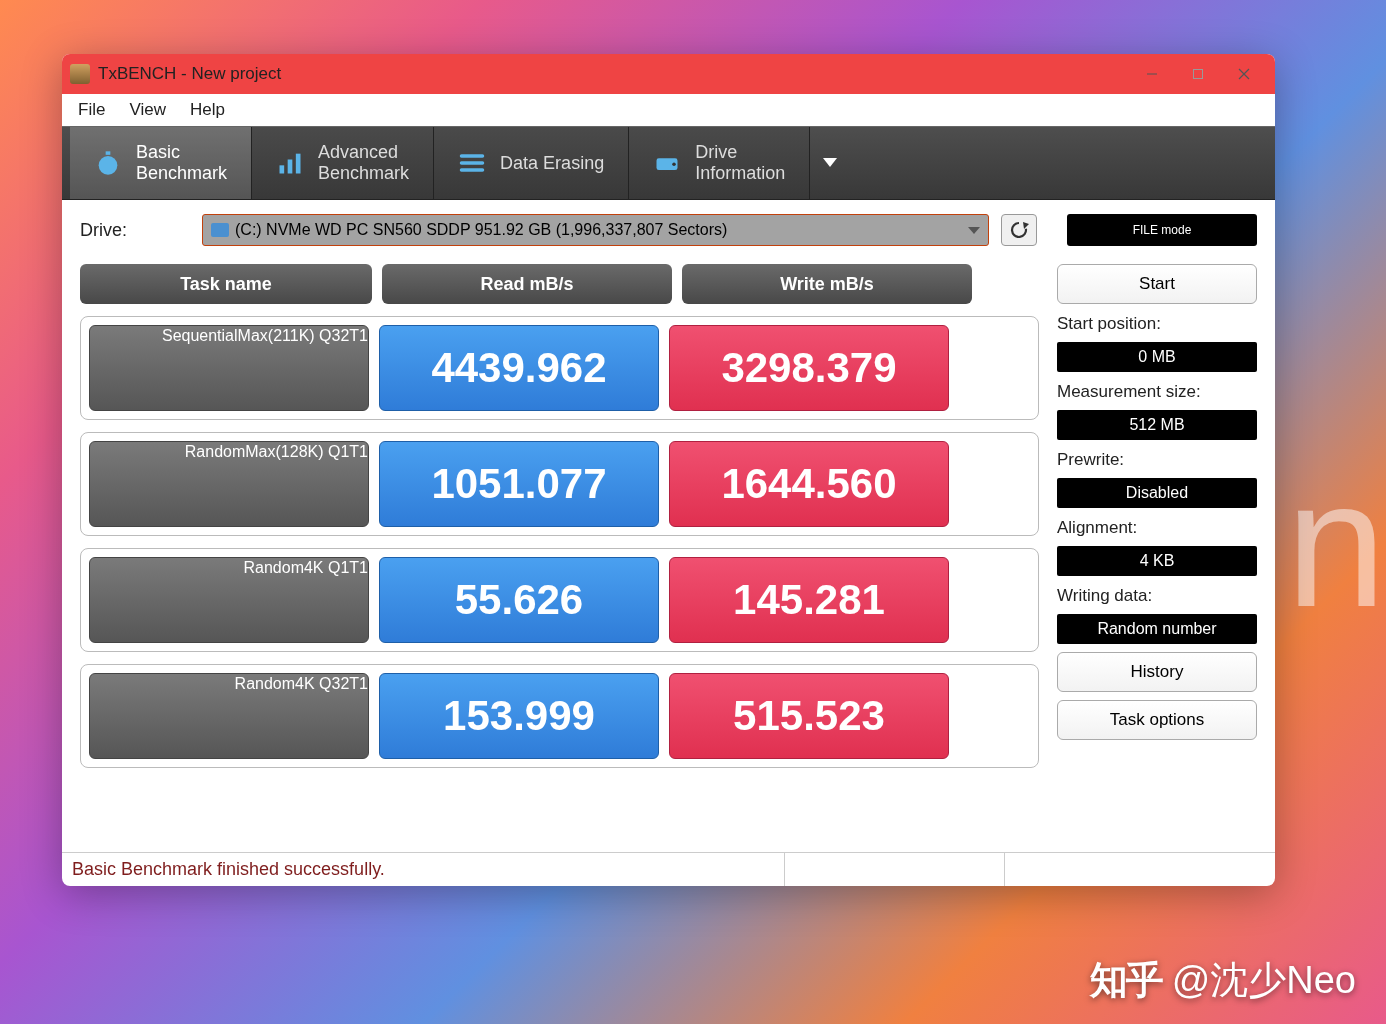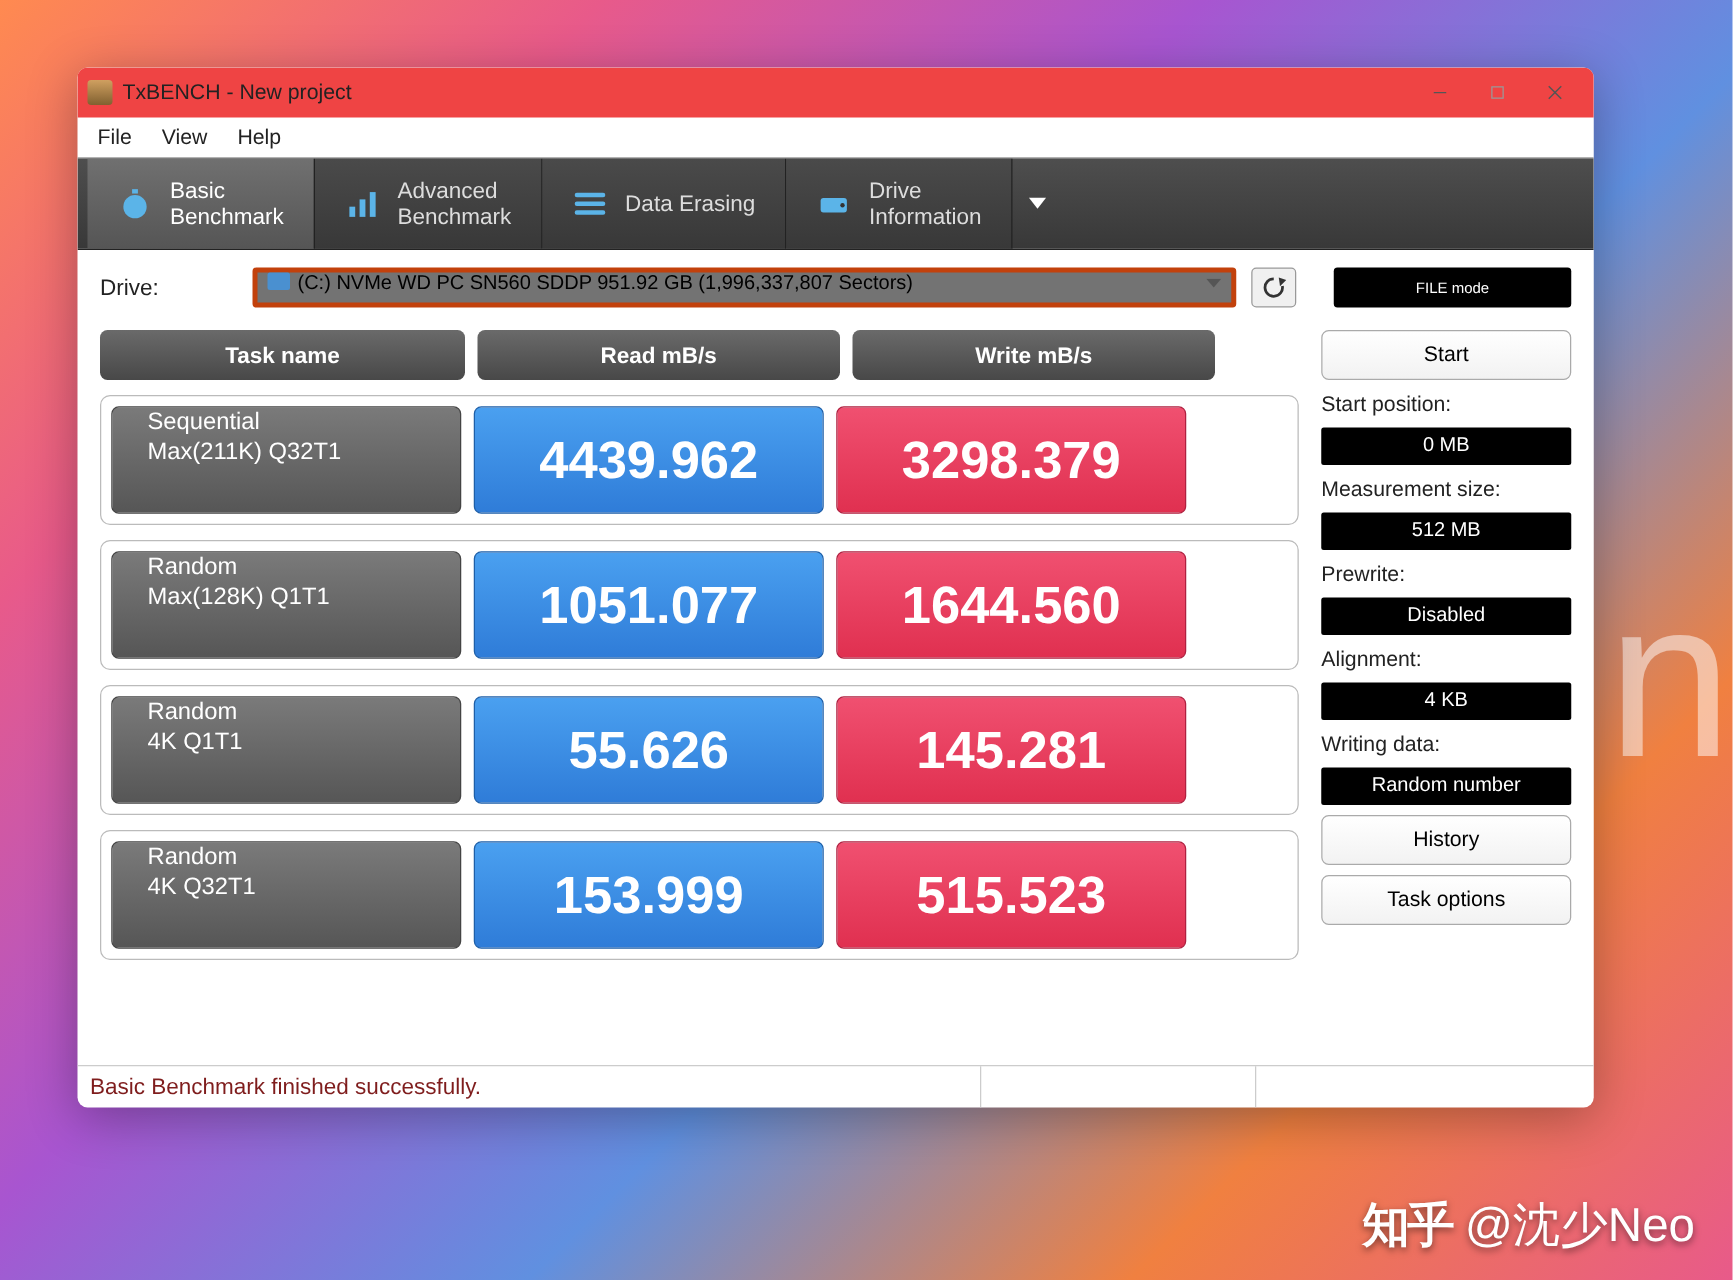--- a/index.html
+++ b/index.html
@@ -71,23 +71,23 @@
 }
 .tool-tab .tab-icon { width:28px; height:28px; }
 .tool-tab .tab-icon svg { width:100%; height:100%; fill:#5bb4e8; }
 .tool-dropdown { width:40px; display:flex; align-items:center; justify-content:center; color:#fff; }
 .drive-row {
   display:flex; align-items:center; gap:12px;
   padding: 14px 18px 10px 18px;
 }
 .drive-label { font-size:18px; color:#222; width:110px; }
 .drive-select {
-  flex:1; height:32px; border:4px solid #c2410c; border-radius:3px;
-  display:flex; align-items:flex-start; padding:0 8px; font-size:16px;
-  background:#737373;
+  flex:1; height:32px; border:1px solid #c2410c; border-radius:3px;
+  display:flex; align-items:center; padding:0 8px; font-size:16px;
+  background:#a3a3a3;
 }
 .drive-select .drv-icon { width:18px; height:14px; margin-right:6px; background:#4a90d0; border-radius:2px; }
 .drive-select .chev { margin-left:auto; }
 .refresh-btn {
   width:36px; height:32px; border:1px solid #999; border-radius:4px;
   display:flex; align-items:center; justify-content:center; background:#f0f0f0;
 }
 .mode-btn {
   width:190px; height:32px; background:#000; color:#fff; font-size:12px;
   display:flex; align-items:center; justify-content:center; border-radius:3px;
@@ -109,22 +109,22 @@
 .hc-write { width:290px; }
 .bench-row {
   display:flex; gap:10px; height:104px;
   border:1px solid #bbb; border-radius:8px;
   padding:8px;
 }
 .task-cell {
   width:280px; border-radius:6px;
   background: linear-gradient(#7a7a7a,#565656);
   border:1px solid #444;
-  color:#fff; display:flex; flex-direction:column; justify-content:flex-start;
-  padding-left:28px; font-size:19px; line-height:1.25;
+  color:#fff; display:flex; flex-direction:row; justify-content:flex-end;
+  padding-left:28px; font-size:16px; line-height:1.25;
 }
 .val-cell {
   width:280px; border-radius:6px;
   display:flex; align-items:center; justify-content:center;
   font-size:42px; font-weight:bold; color:#fff;
   font-family: "Arial Black", Arial, sans-serif;
   border:1px solid rgba(0,0,0,0.25);
 }
 .read-cell { background: linear-gradient(#4aa0f0,#2f7cd8); border-color:#1e5fa8; }
 .write-cell { background: linear-gradient(#f05070,#e03050); border-color:#b02040; }

